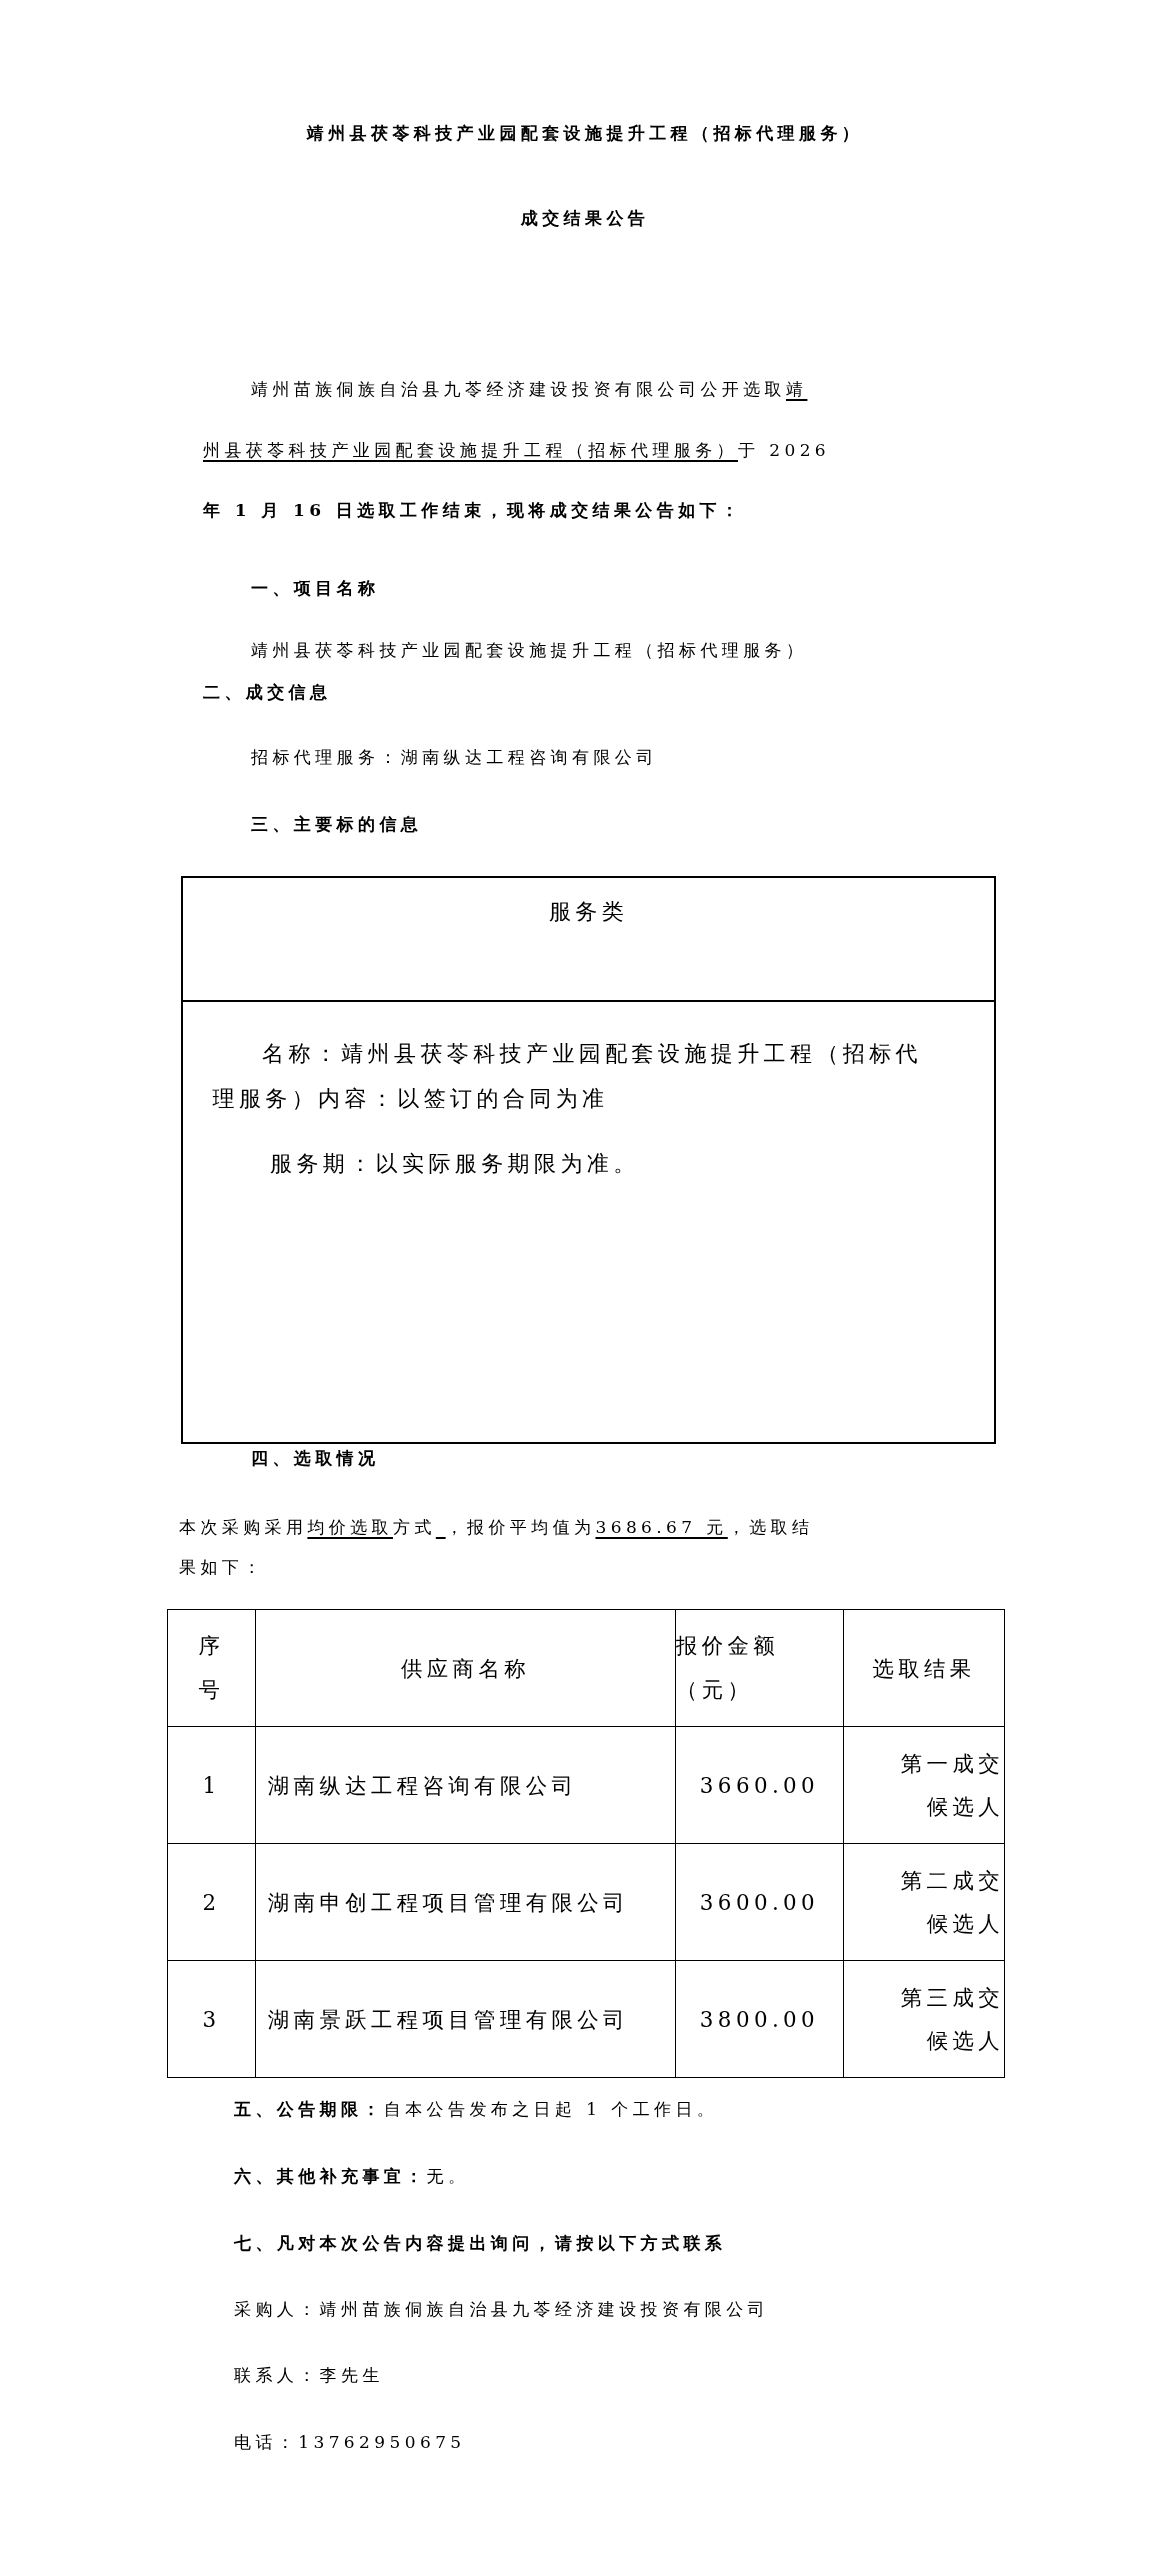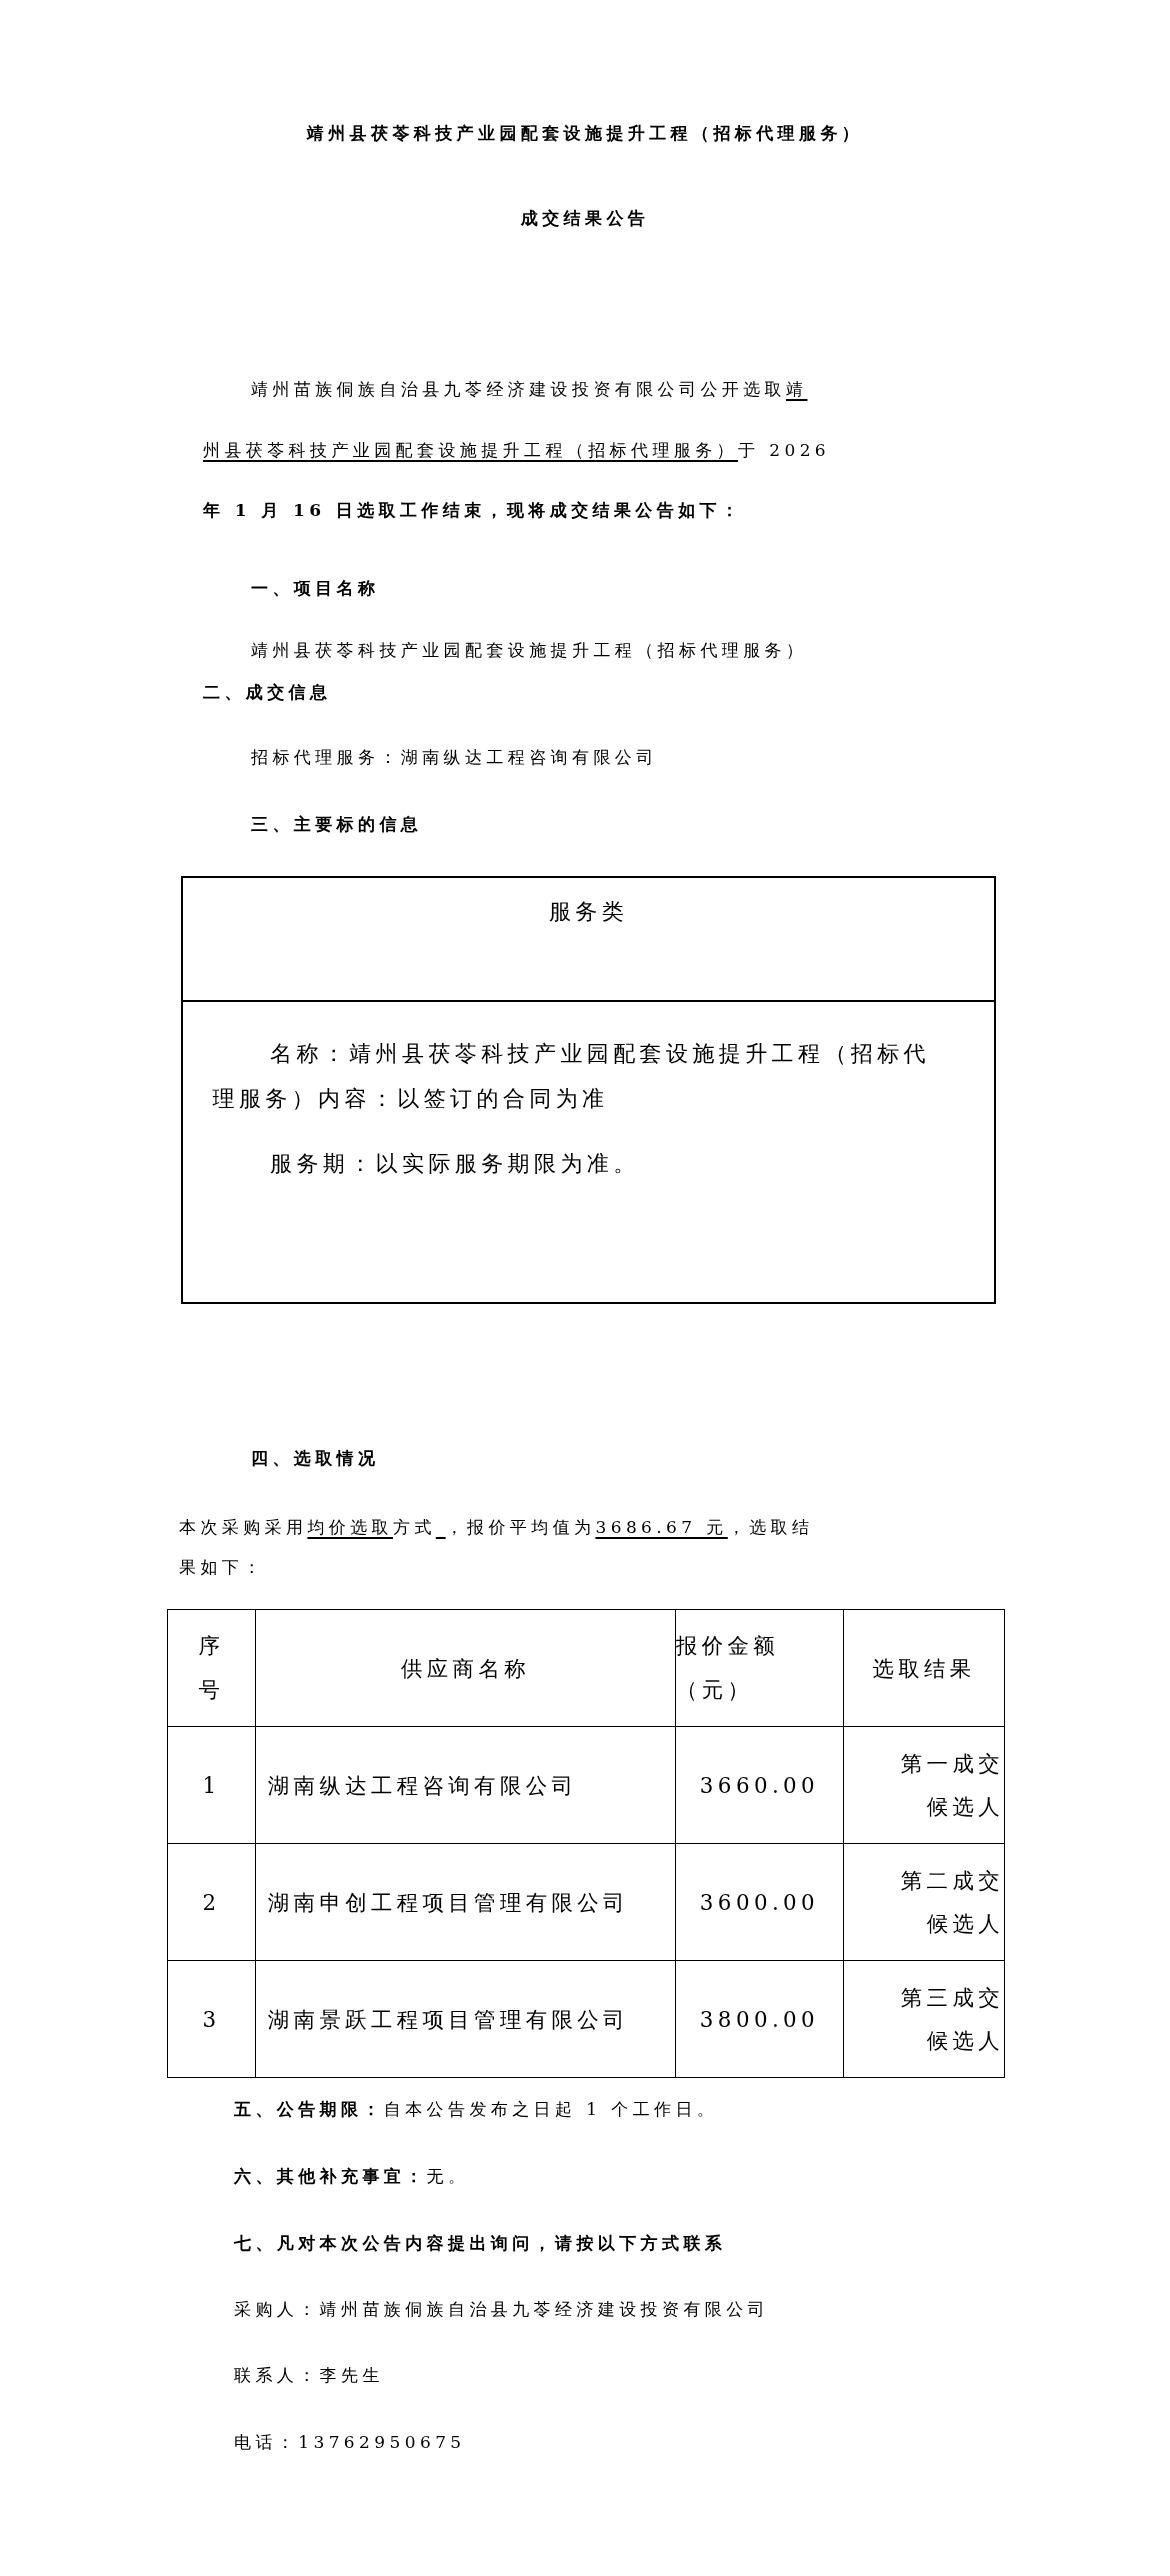--- a/index.html
+++ b/index.html
@@ -11,21 +11,21 @@
   .ln {
     position: absolute; white-space: nowrap;
     font-size: 17px; line-height: 29.5px; letter-spacing: 4.4px;
   }
   .bold { font-weight: bold; }
   .ul { text-decoration: underline; text-underline-offset: 4.4px; text-decoration-thickness: 1.5px; }
   .center { left: 0; width: 1170px; text-align: center; }
 
   
   .svc-box {
-    position: absolute; left: 181px; top: 876px; width: 815px; height: 428px;
+    position: absolute; left: 181px; top: 876px; width: 815px; height: 568px;
     border: 2.2px solid #000; box-sizing: border-box;
   }
   .svc-divider { position: absolute; left: 0; right: 0; top: 122px; height: 0; border-top: 2.2px solid #000; }
   .svc-box .ln { font-size: 22px; }
 
   
   table.results {
     position: absolute; left: 167px; top: 1609px; width: 838px;
     border-collapse: collapse; table-layout: fixed;
     font-family: "DejaVu Serif", "Liberation Serif", serif;
@@ -62,21 +62,21 @@
 <div class="ln bold" style="left:203px; top:678px;">二、成交信息</div>
 <div class="ln" style="left:251px; top:743px;">
   <span>招标代理服务：</span><span>湖南纵达工程咨询有限公司</span>
 </div>
 
 <div class="ln bold" style="left:251px; top:810px;">三、主要标的信息</div>
 
 <div class="svc-box">
   <div class="ln" style="left:0; width:811px; text-align:center; top:19px;">服务类</div>
   <div class="svc-divider"></div>
-  <div class="ln" style="left:87px; top:161px;">名称：靖州县茯苓科技产业园配套设施提升工程（招标代</div>
+  <div class="ln" style="left:79px; top:161px;">名称：靖州县茯苓科技产业园配套设施提升工程（招标代</div>
   <div class="ln" style="left:29.5px; top:206px;">理服务）内容：以签订的合同为准</div>
   <div class="ln" style="left:87px; top:271px;">服务期：以实际服务期限为准。</div>
 </div>
 
 <div class="ln bold" style="left:251px; top:1444px;">四、选取情况</div>
 <div class="ln" style="left:179px; top:1513px;">
   <span>本次采购采用</span><span class="ul">均价选取</span><span>方式</span><span class="ul" style="white-space:pre;"> </span><span>，报价平均值为</span><span class="ul">3686.67 元</span><span>，选取结</span>
 </div>
 <div class="ln" style="left:179px; top:1553px;">果如下：</div>
 

